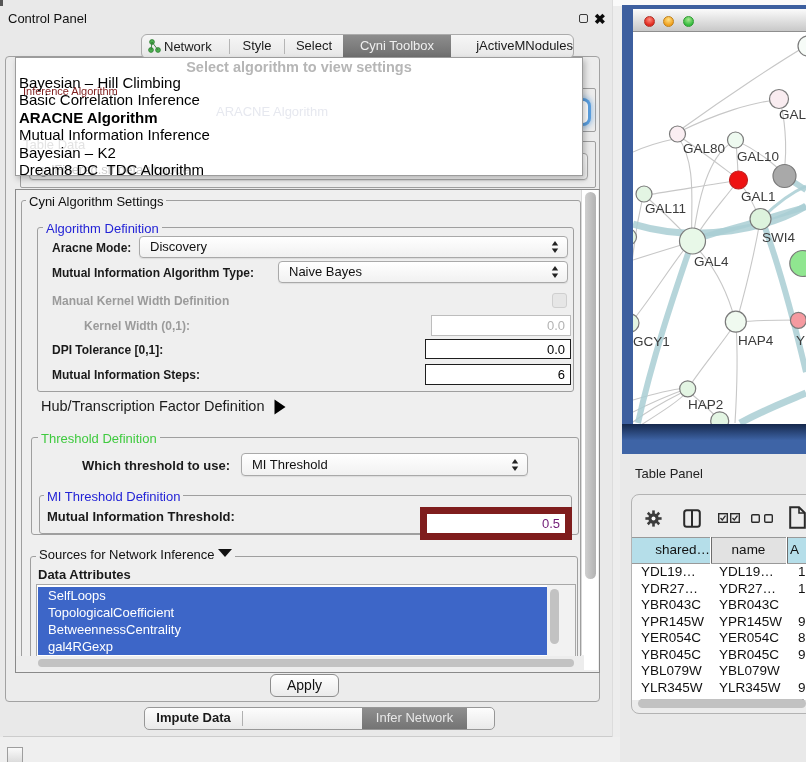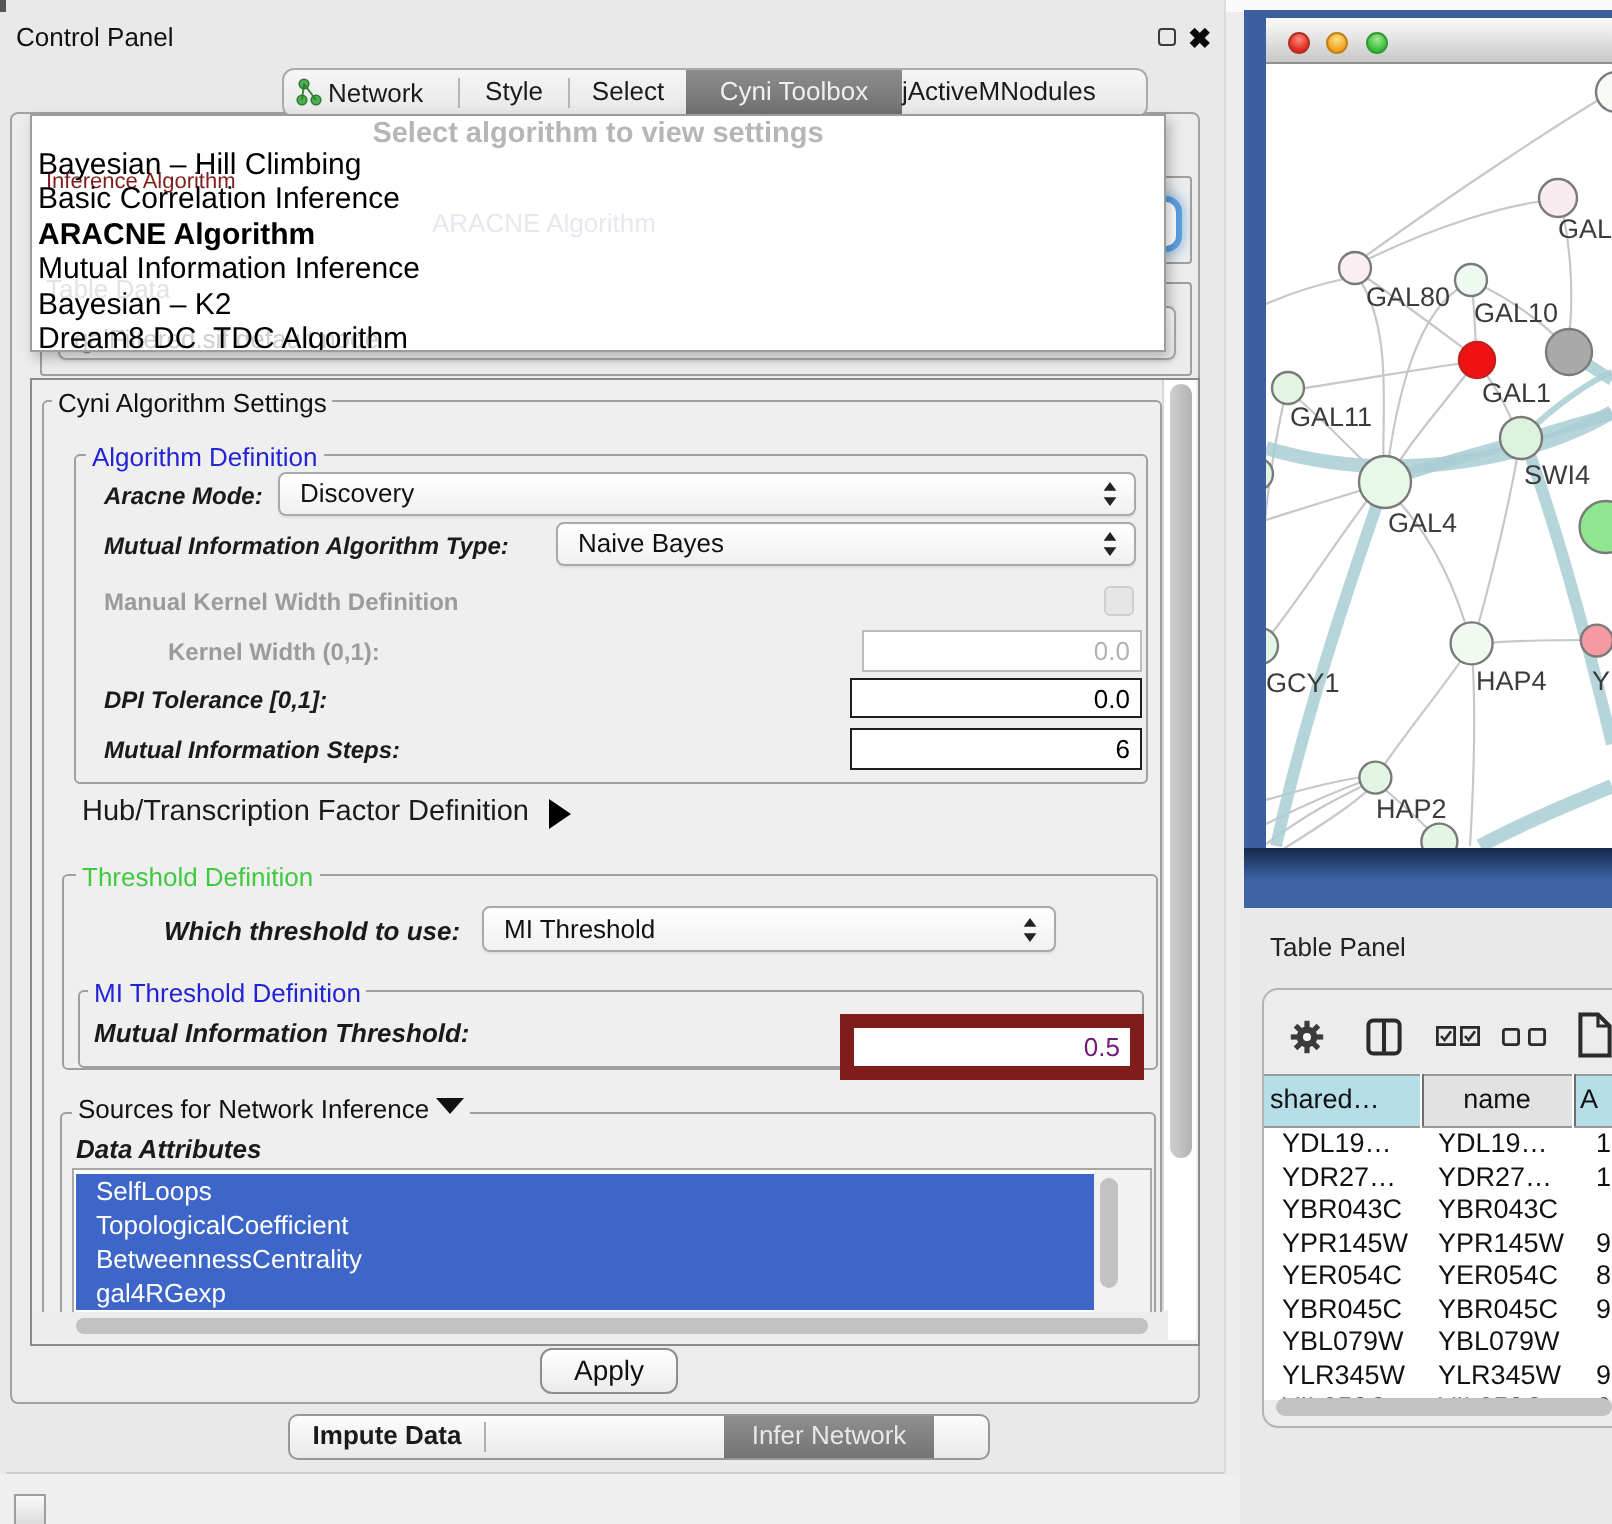--- a/index.html
+++ b/index.html
@@ -1,19 +1,19 @@
 <!DOCTYPE html>
 <html><head>
 <meta charset="utf-8">
 <style>
   html,body{margin:0;padding:0;}
   body{font-family:"Liberation Sans", sans-serif;}
   #scene{position:relative;width:806px;height:762px;background:#ededed;overflow:hidden;}
   .abs{position:absolute;}
-  .lbl{font-size:13px;font-weight:bold;color:#1a1a1a;white-space:nowrap;font-style:italic;}
+  .lbl{font-size:13px;font-weight:bold;color:#1a1a1a;white-space:nowrap;}
   .glbl{font-size:13px;font-weight:bold;color:#9b9b9b;white-space:nowrap;}
   .group{position:absolute;border:1px solid #9f9f9f;border-radius:3px;}
   .gtitle{position:absolute;font-size:13px;background:#efefef;padding:0 3px;white-space:nowrap;}
   .combo{position:absolute;border:1px solid #a9a9a9;border-radius:4px;background:linear-gradient(#ffffff,#f1f1f1);box-shadow:0 1px 1px rgba(0,0,0,0.08);}
   .combotext{position:absolute;font-size:13px;color:#111;top:2px;left:10px;white-space:nowrap;}
   .stepper{position:absolute;right:8px;top:50%;margin-top:-6px;width:8px;height:12px;}
   .field{position:absolute;background:#fff;font-size:13px;text-align:right;white-space:nowrap;}
 </style>
 </head>
 <body>
@@ -36,21 +36,21 @@
         <circle cx="10" cy="11" r="2.4" fill="#4caf50" stroke="#2e7d32" stroke-width="0.8"></circle>
         <path d="M4,3 L3,11 M4,3 L10,11" stroke="#2e7d32" stroke-width="0.9" fill="none"></path>
       </svg>
       <span class="abs" style="left:22px;top:4px;">Network</span>
     </div>
     <div class="abs" style="left:87px;top:4px;width:1px;height:15px;background:#b5b5b5;"></div>
     <div class="abs" style="left:88px;top:0;width:54px;height:23px;font-size:13px;color:#1a1a1a;text-align:center;line-height:22px;">Style</div>
     <div class="abs" style="left:142px;top:4px;width:1px;height:15px;background:#b5b5b5;"></div>
     <div class="abs" style="left:143px;top:0;width:58px;height:23px;font-size:13px;color:#1a1a1a;text-align:center;line-height:22px;">Select</div>
     <div class="abs" style="left:201px;top:0;width:108px;height:23px;background:linear-gradient(#8d8d8d,#6e6e6e);font-size:13px;color:#efefef;text-align:center;line-height:22px;">Cyni Toolbox</div>
-    <div class="abs" style="left:309px;top:0;width:122px;height:23px;font-size:13px;color:#1a1a1a;text-align:left;line-height:22px;">jActiveMNodules</div>
+    <div class="abs" style="left:309px;top:0;width:122px;height:23px;font-size:13px;color:#1a1a1a;text-align:right;line-height:22px;">jActiveMNodules</div>
   </div>
 
   <div class="abs" style="left:15px;top:189px;width:583px;height:482px;border:1px solid #8a8a8a;background:#efefef;"></div>
 
   <div id="settings">
 
     <div class="group" style="left:20px;top:88px;width:574px;height:42px;border-radius:2px;"></div>
 
     <div class="abs" style="left:200px;top:101px;width:388px;height:22px;border-radius:5px;background:#fff;box-shadow:0 0 0 3px #5a9ede,0 0 5px 5px rgba(90,158,222,0.45);"></div>
 
@@ -274,21 +274,21 @@
     </svg>
     <svg class="abs" style="left:789px;top:506px;" width="17" height="23" viewBox="0 0 17 23">
       <path d="M1.2,1.2 H10 L15.8,7 V21.8 H1.2 Z" fill="none" stroke="#2b2b2b" stroke-width="2"></path>
       <path d="M10,1.2 V7 H15.8" fill="none" stroke="#2b2b2b" stroke-width="1.6"></path>
     </svg>
 
     <div class="abs" style="left:632px;top:537px;width:174px;height:163px;overflow:hidden;font-size:13.5px;color:#111;background:#fff;">
       <div class="abs" style="left:0;top:0;width:78px;height:25px;background:#b5dee9;border-top:1px solid #999;border-bottom:1px solid #999;"></div>
       <div class="abs" style="left:79px;top:0;width:75px;height:25px;background:#e2e2e2;border-top:1px solid #999;border-bottom:1px solid #999;"></div>
       <div class="abs" style="left:155px;top:0;width:19px;height:25px;background:#b5dee9;border-top:1px solid #999;border-bottom:1px solid #999;"></div>
-      <div class="abs" style="left:3px;top:1px;width:75px;height:23px;text-align:left;line-height:23px;">shared…</div>
+      <div class="abs" style="left:3px;top:1px;width:75px;height:23px;text-align:right;line-height:23px;">shared…</div>
       <div class="abs" style="left:78.5px;top:0;width:1px;height:26px;background:#6e6e6e;"></div>
       <div class="abs" style="left:79px;top:1px;width:75px;height:23px;text-align:center;line-height:23px;">name</div>
       <div class="abs" style="left:154.5px;top:0;width:1px;height:26px;background:#6e6e6e;"></div>
       <div class="abs" style="left:158px;top:1px;width:19px;height:23px;line-height:23px;">A</div>
       <div class="abs" style="left:9px;top:27px;line-height:16.5px;">YDL19…<br>YDR27…<br>YBR043C<br>YPR145W<br>YER054C<br>YBR045C<br>YBL079W<br>YLR345W<br>YIL052C</div>
       <div class="abs" style="left:87px;top:27px;line-height:16.5px;">YDL19…<br>YDR27…<br>YBR043C<br>YPR145W<br>YER054C<br>YBR045C<br>YBL079W<br>YLR345W<br>YIL052C</div>
       <div class="abs" style="left:166px;top:27px;line-height:16.5px;">13<br>12<br><br>9.<br>8.<br>9.<br><br>9.<br>9.</div>
     </div>
     <div class="abs" style="left:638px;top:699px;width:168px;height:9px;background:#c2c2c2;border-radius:4.5px;"></div>
   </div>

